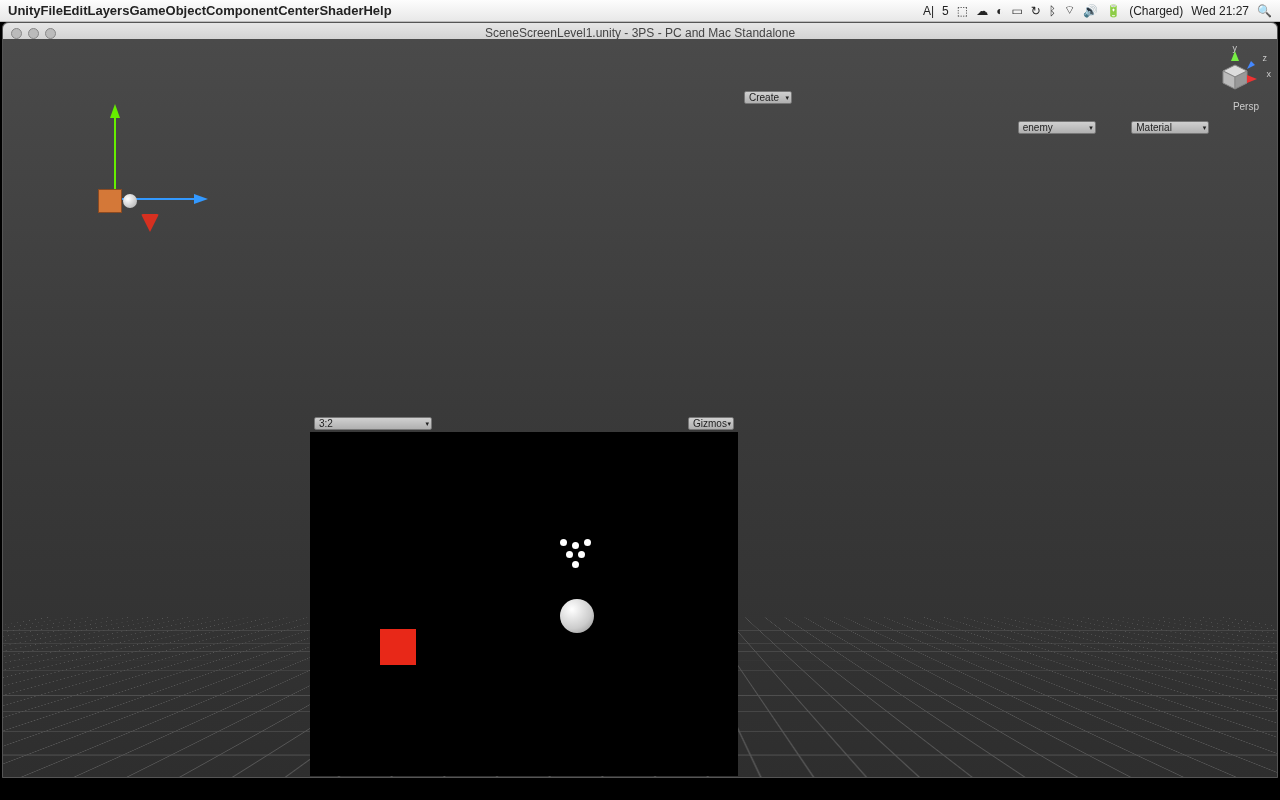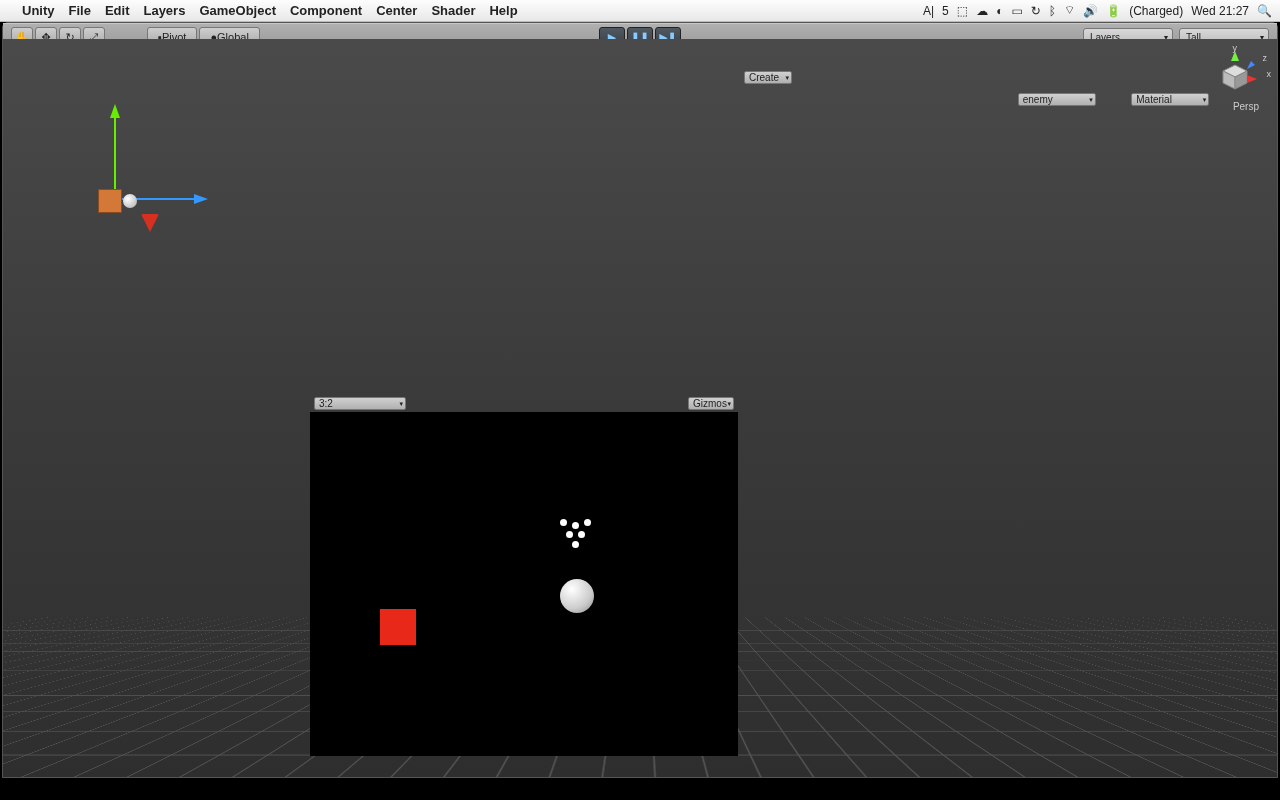--- a/index.html
+++ b/index.html
@@ -1,17 +1,17 @@
 <!DOCTYPE html>
 <html><head>
 <meta charset="utf-8">
 <style>
 * { margin:0; padding:0; box-sizing:border-box; font-family: "Lucida Grande","Helvetica Neue",Arial,sans-serif; font-size:11px; color:#222; }
 body { background:#000; width:1280px; height:800px; overflow:hidden; }
-.mac-menubar { height:22px; background:linear-gradient(#fdfdfd,#e8e8e8); display:flex; align-items:center; padding:0 8px; gap:14px; border-bottom:1px solid #bbb;}
+.mac-menubar { height:22px; background:linear-gradient(#fdfdfd,#e8e8e8); display:flex; align-items:center; padding:0 8px; border-bottom:1px solid #bbb;}
 .mac-menubar .apple { font-size:14px; }
 .mac-menubar .item { font-size:13px;font-weight:bold; }
 .mac-menubar .bold { font-weight:bold; }
 .mac-menubar .spacer { flex:1; }
 .mac-menubar .status { display:flex; align-items:center; gap:8px; font-size:12px;}
 .mac-menubar .status span { font-size:12px; }
 .window { position:absolute; left:2px; top:22px; width:1276px; height:756px; background:#a0a0a0; border:1px solid #555; border-radius:6px 6px 0 0; }
 .titlebar { height:20px; background:linear-gradient(#e6e6e6,#cfcfcf); border-radius:6px 6px 0 0; display:flex; align-items:center; position:relative;}
 .traffic { display:flex; gap:6px; padding-left:8px;}
 .dot { width:11px; height:11px; border-radius:50%; background:#bbb; border:1px solid #888;}
@@ -65,21 +65,21 @@
 .game-view { flex:1; background:#000; position:relative; display:flex; align-items:center; justify-content:center;}
 .game-inner { width:520px; height:340px; background:#000; position:relative;}
 .g-square { position:absolute; left:70px; top:195px; width:36px;height:36px;background:#e82818;}
 .g-circle { position:absolute; left:250px; top:165px; width:34px;height:34px;border-radius:50%;background:radial-gradient(circle at 35% 30%,#fff,#ccc 60%,#888);}
 .g-dots { position:absolute; left:248px; top:105px; width:40px;height:30px;}
 .g-dots span { position:absolute; width:7px;height:7px;background:#fff;border-radius:50%;}
 
 .insp { flex:1; background:#c4c4c4; overflow:auto; font-size:10px;}
 .insp-header { padding:3px 6px; display:flex; align-items:center; gap:4px; background:#c4c4c4;}
 .insp-header input[type=text] { flex:1; height:16px; background:#e8e8e8; border:1px solid #888; padding:0 4px; font-size:11px;}
-.insp-row { display:flex; align-items:center; padding:1px 6px; gap:4px;}
+.insp-row { display:flex; align-items:center; padding:1px 6px; gap:4px;margin-top:8px;}
 .insp-row label { flex:0 0 72px; font-size:10px;}
 .comp-header { background:linear-gradient(#bababa,#a0a0a0); border-top:1px solid #888; border-bottom:1px solid #888; padding:2px 4px; display:flex; align-items:center; gap:4px; font-weight:bold; font-size:11px;}
 .comp-header .fold { font-size:8px;}
 .comp-body { padding:2px 0;}
 .xyz { display:flex; gap:3px; flex:1;}
 .xyz span { font-size:10px; width:10px; text-align:center;}
 .xyz input { width:48px; height:14px; background:#eee; border:1px solid #888; font-size:10px; padding:0 2px;}
 .field { flex:1; height:14px; background:#ddd; border:1px solid #888; font-size:10px; padding:0 3px; display:flex; align-items:center;}
 .chk { width:12px;height:12px;}
 .color-swatch { width:95px; height:13px; border:1px solid #555;}
@@ -115,20 +115,28 @@
     <span>⌔</span>
     <span>🔊</span>
     <span>🔋</span>
     <span>(Charged)</span>
     <span>Wed 21:27</span>
     <span>🔍</span>
   </div>
 </div>
 
 <div class="window">
+  <div class="titlebar">
+    <div class="traffic">
+      <div class="dot"></div>
+      <div class="dot"></div>
+      <div class="dot"></div>
+    </div>
+    <div class="title">SceneScreenLevel1.unity - 3PS - PC and Mac Standalone</div>
+  </div>
 
   <div class="toolbar">
     <div class="tool-group">
       <div class="tool-btn">✋</div>
       <div class="tool-btn">✥</div>
       <div class="tool-btn">↻</div>
       <div class="tool-btn">⤢</div>
     </div>
     <div style="width:30px"></div>
     <div class="tool-group">
@@ -310,21 +318,21 @@
           <span class="axis-label" style="top:14px;right:10px">z</span>
           <div class="persp">Persp</div>
         </div>
       </div>
 
       <div class="panel game-panel">
         <div class="panel-tab">
             <div class="tab">▸ <span>Game</span></div>
           </div>
         <div class="panel-toolbar">
-          <div class="mini-dd" style="width:92px">3:2</div>
+          <div class="mini-dd" style="width:118px">3:2</div>
           <div style="flex:1"></div>
           <span>Maximize on Play</span>
           <span style="border-left:1px solid #888;padding:0 4px">Stats</span>
           <div class="mini-dd" style="width:46px">Gizmos</div>
         </div>
         <div class="game-view">
           <div class="game-inner">
             <div class="g-dots">
               <span style="left:2px;top:0"></span>
                 <span style="left:14px;top:3px"></span>

